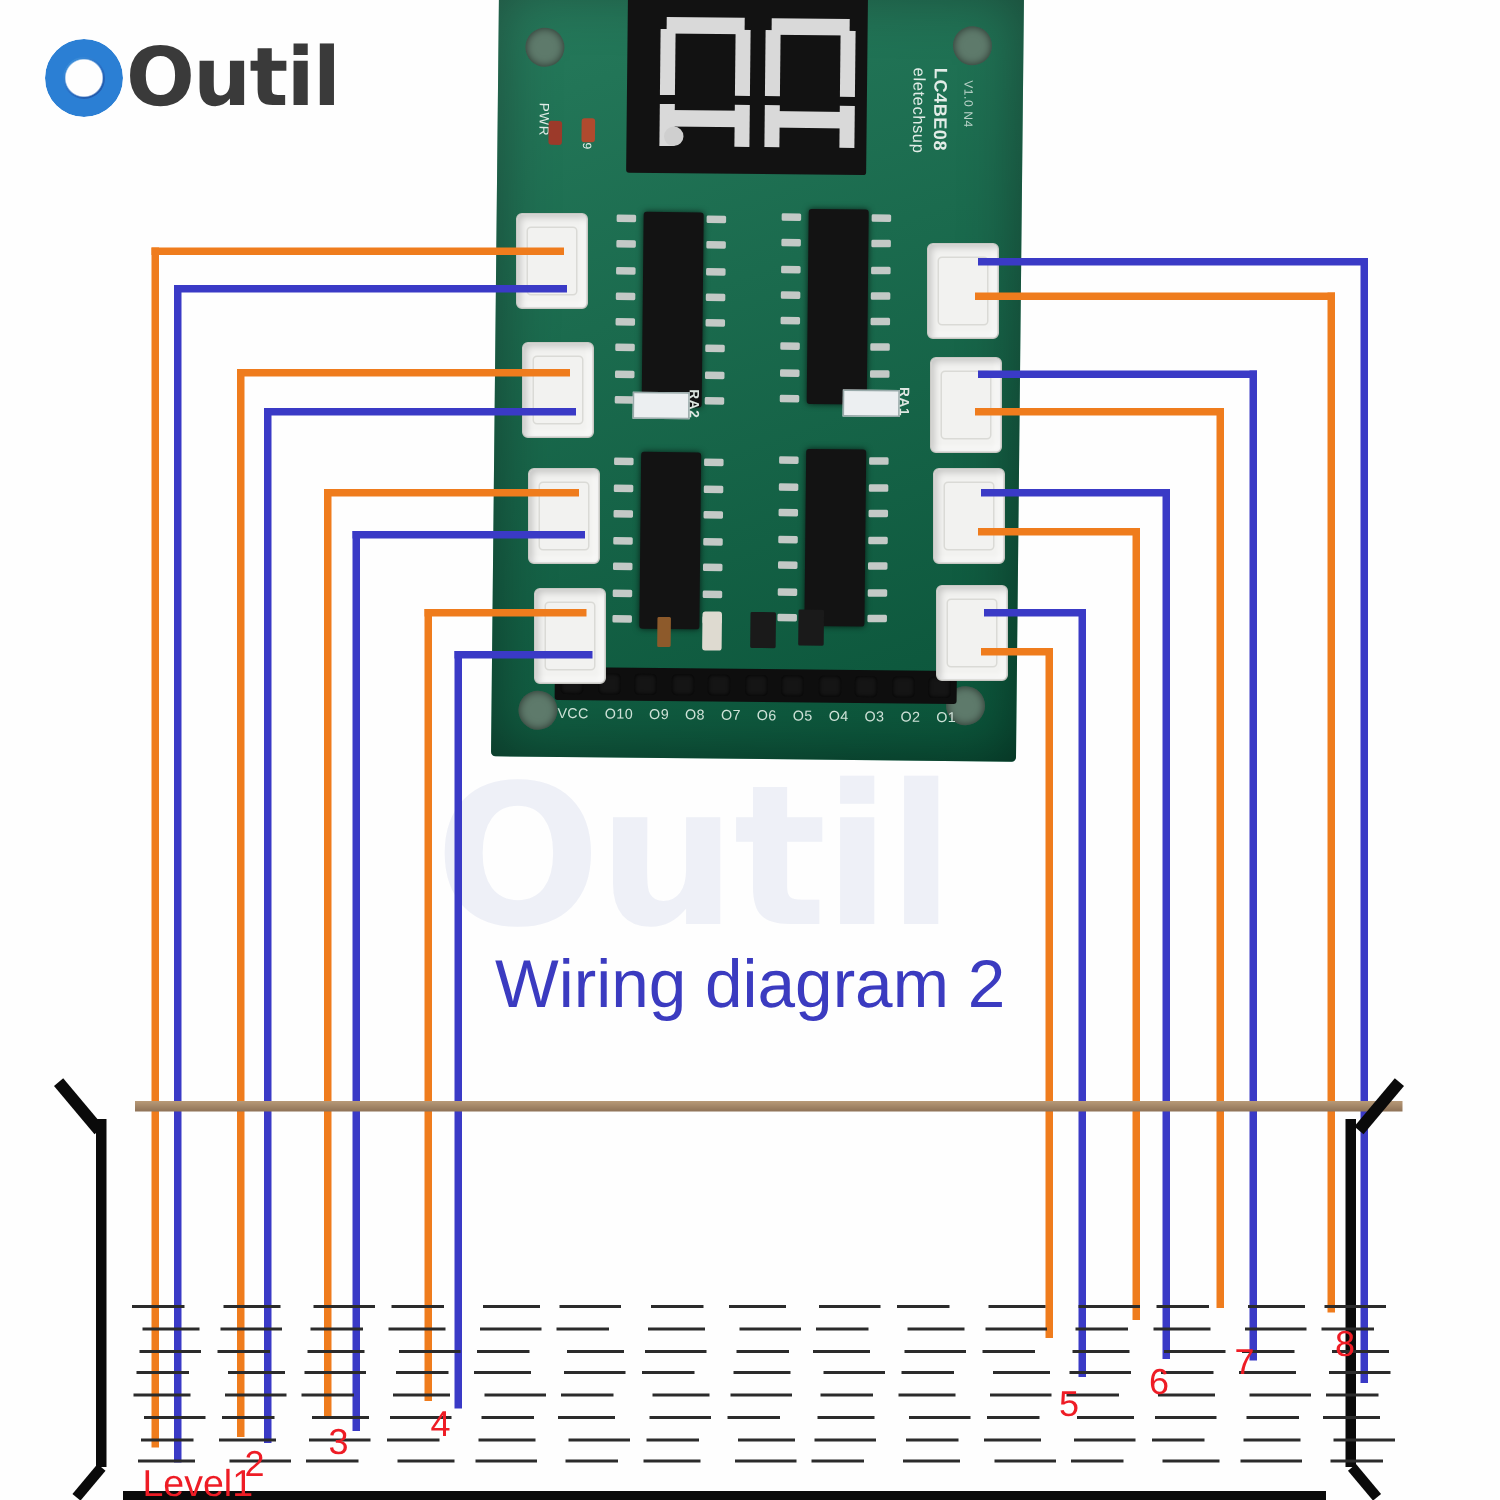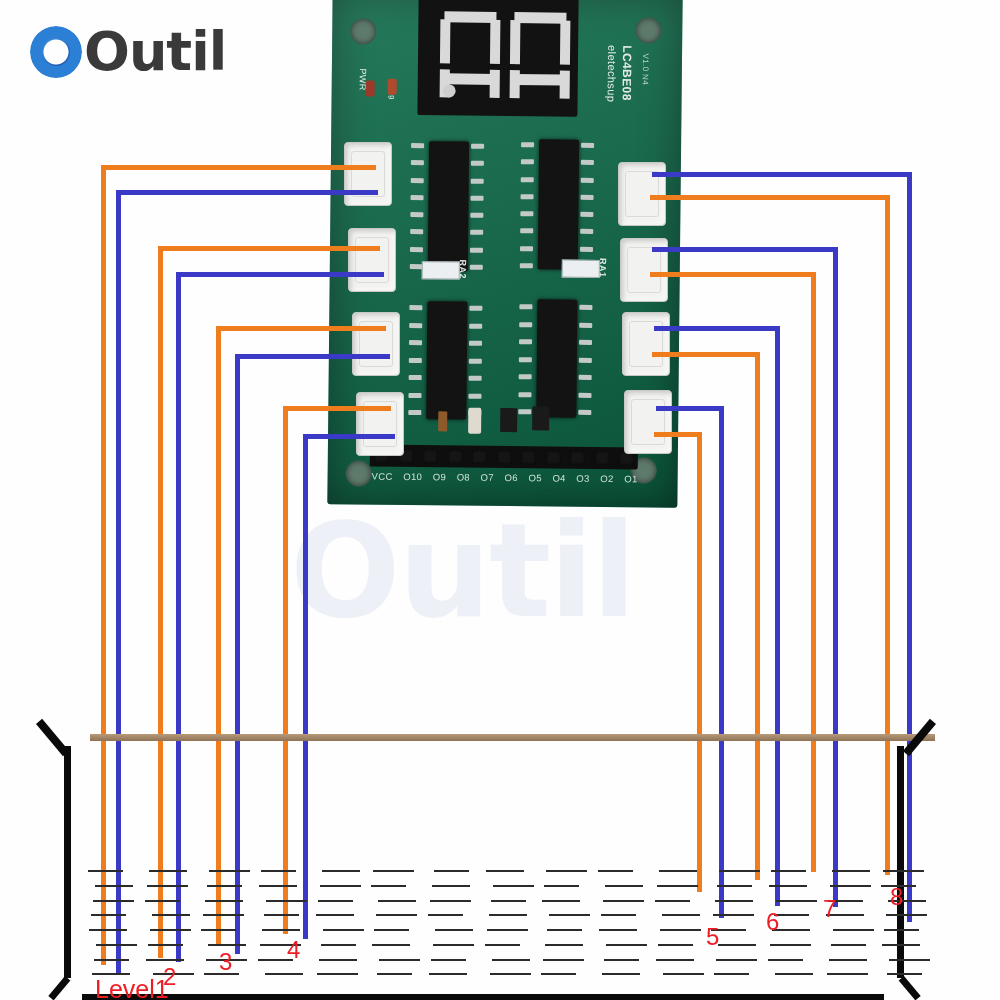--- a/index.html
+++ b/index.html
@@ -486,14 +486,15 @@
 
   <div class="lvl first" style="left:95px;top:975px;">Level1</div>
   <div class="lvl" style="left:163px;top:963px;">2</div>
   <div class="lvl" style="left:219px;top:948px;">3</div>
   <div class="lvl" style="left:287px;top:936px;">4</div>
   <div class="lvl" style="left:706px;top:923px;">5</div>
   <div class="lvl" style="left:766px;top:908px;">6</div>
   <div class="lvl" style="left:823px;top:895px;">7</div>
   <div class="lvl" style="left:890px;top:883px;">8</div>
 
+  <div id="title">Wiring diagram 2</div>
 
 </div>
 
 </body></html>

